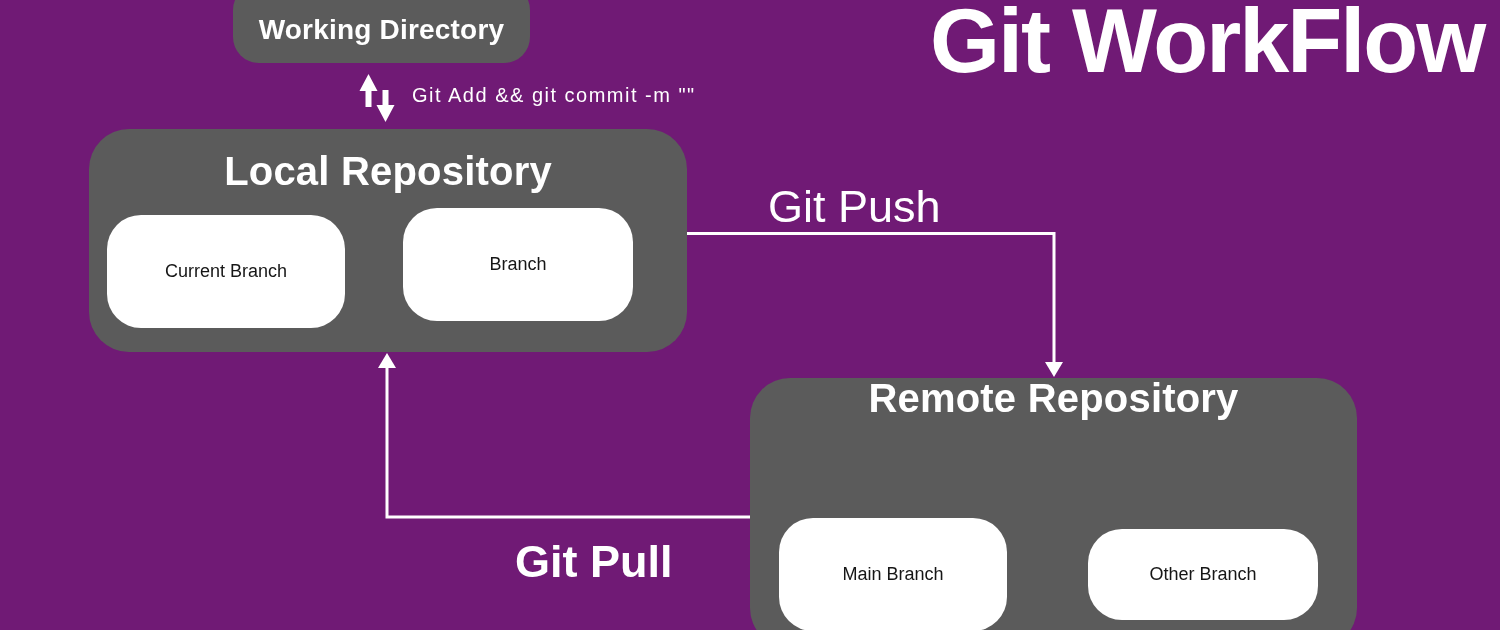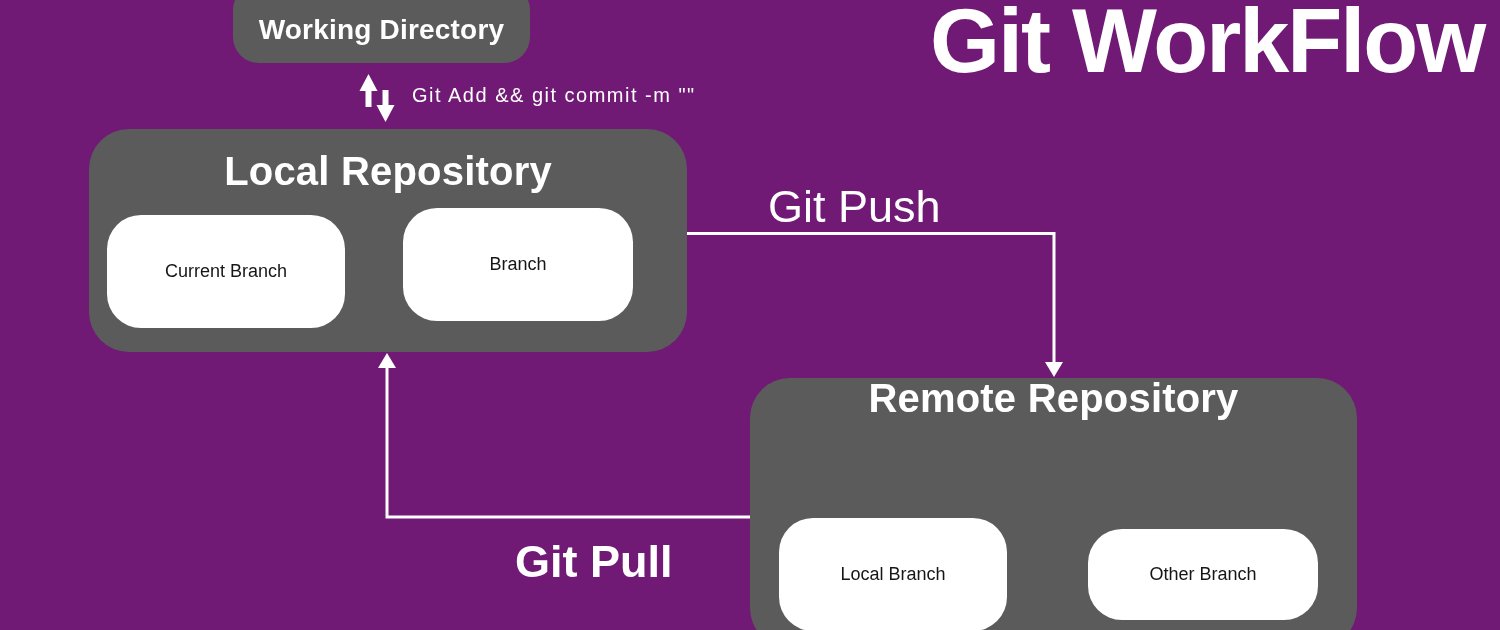--- a/index.html
+++ b/index.html
@@ -151,21 +151,21 @@
     <div class="white-box wb-branch">
       <span>Branch</span>
     </div>
   </div>
 
   <div class="edge-label push-label">Git Push</div>
 
   <div class="gray-box repo-box remote-box">
     <div class="repo-title remote-title">Remote Repository</div>
     <div class="white-box wb-main">
-      <span>Local Branch</span>
+      <span>Main Branch</span>
     </div>
     <div class="white-box wb-other">
       <span>Other Branch</span>
     </div>
   </div>
 
   <div class="edge-label pull-label">Git Pull</div>
 
   <div class="page-title">Git WorkFlow</div>
 

